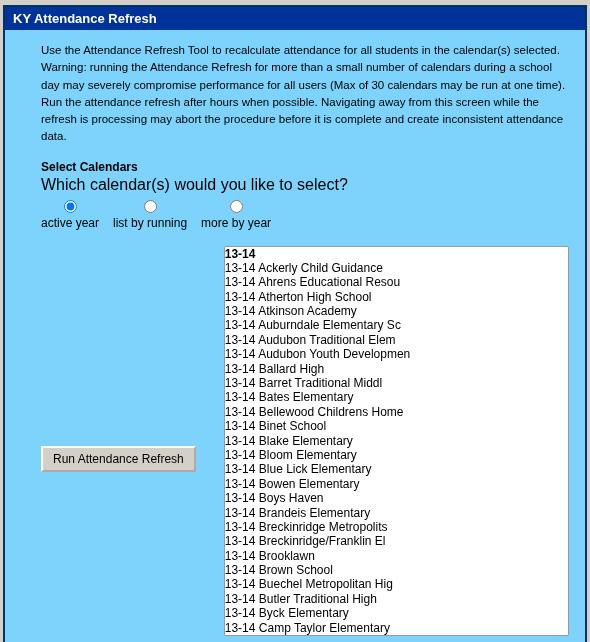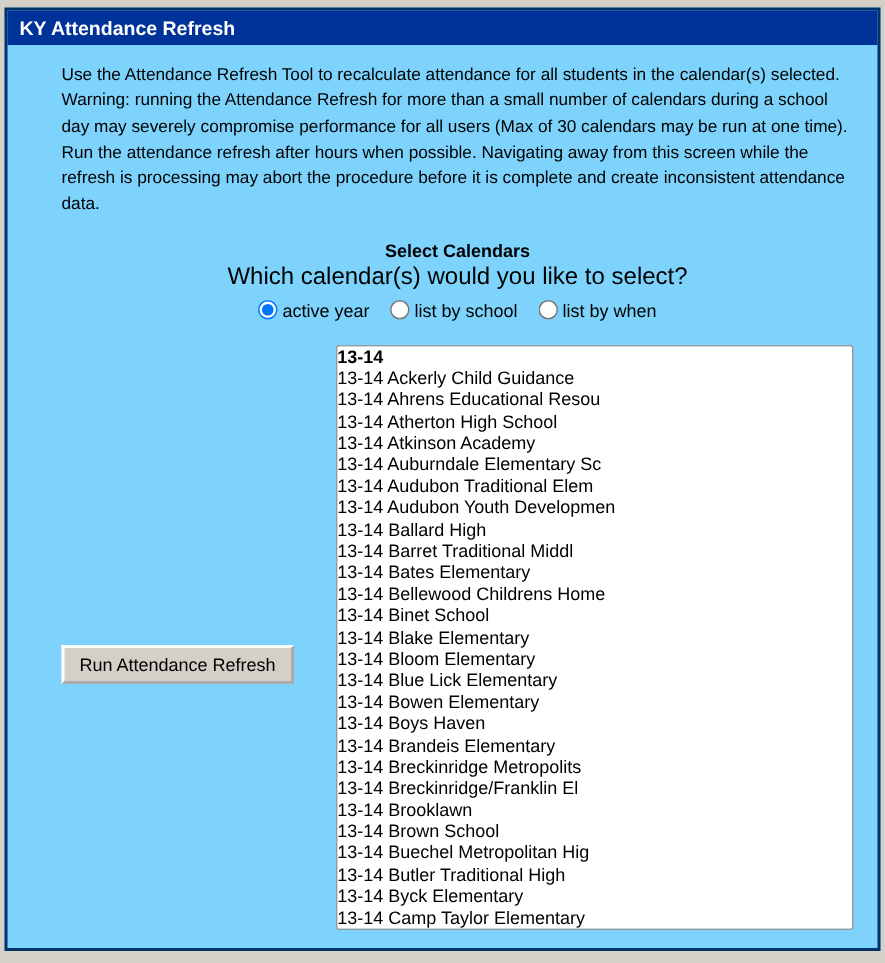--- a/index.html
+++ b/index.html
@@ -29,21 +29,21 @@
     }
     .warning-text {
       font-size: 11.5px;
       color: #000;
       line-height: 1.5;
       margin-bottom: 14px;
     }
     .select-section {
       display: flex;
       flex-direction: column;
-      align-items: center;
+      align-items: flex-start;
       margin-bottom: 10px;
     }
     .select-title {
       font-weight: bold;
       font-size: 12px;
       margin-bottom: 2px;
     }
     .select-subtitle {
       font-size: 16px;
       margin-bottom: 6px;
@@ -53,20 +53,21 @@
       gap: 14px;
       margin-bottom: 6px;
       font-size: 12px;
       align-items: center;
     }
     .radio-label {
       display: flex;
       align-items: center;
       gap: 3px;
       cursor: pointer;
+      flex-direction: column;
     }
     .main-area {
       display: flex;
       gap: 28px;
       align-items: flex-start;
     }
     .left-col {
       display: flex;
       flex-direction: column;
       align-items: flex-start;
@@ -114,25 +115,25 @@
     <div class="select-section">
       <div class="select-title">Select Calendars</div>
       <div class="select-subtitle">Which calendar(s) would you like to select?</div>
       <div class="radio-group">
         <label class="radio-label">
           <input type="radio" name="cal_select" value="active_year" checked="" style="">
           <span>active year</span>
         </label>
         <label class="radio-label">
           <input type="radio" name="cal_select" value="list_by_school" style="">
-          <span>list by school</span>
+          <span>list by running</span>
         </label>
         <label class="radio-label">
           <input type="radio" name="cal_select" value="list_by_year" style="">
-          <span>list by when</span>
+          <span>more by year</span>
         </label>
       </div>
     </div>
 
     <div class="main-area">
       <div class="left-col">
         <button class="run-button">Run Attendance Refresh</button>
       </div>
       <div class="list-container">
         <select class="calendar-list" multiple="" size="20">

